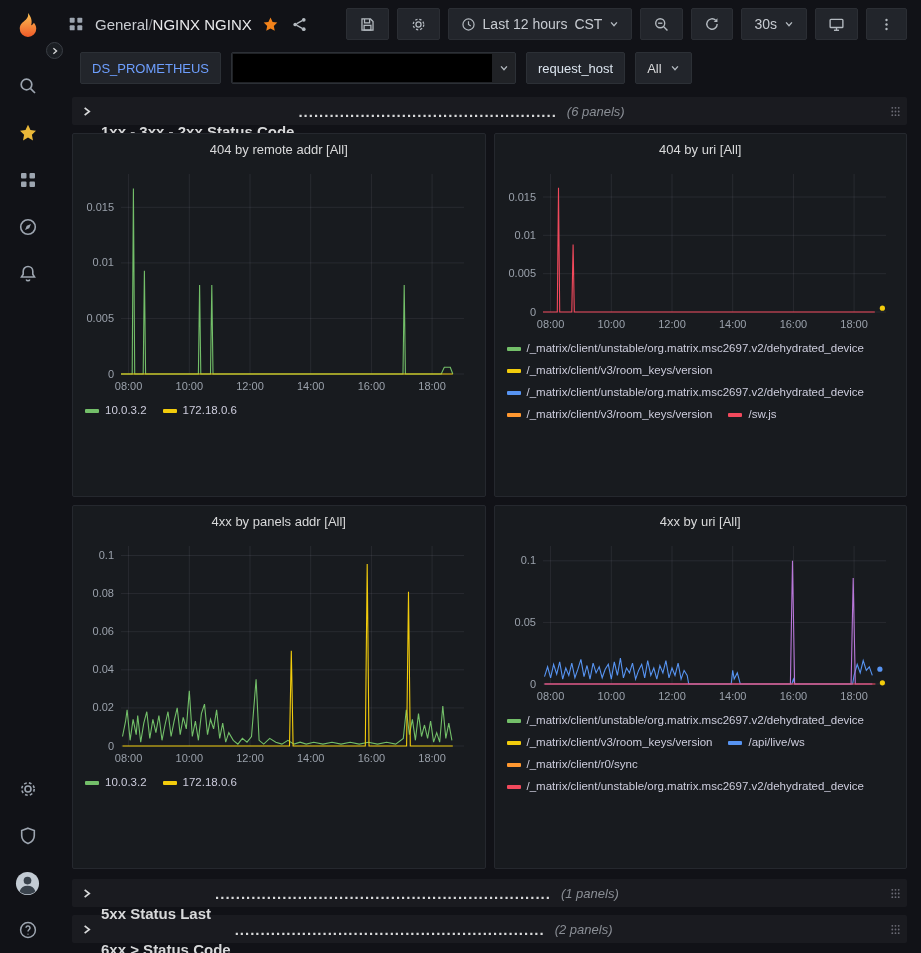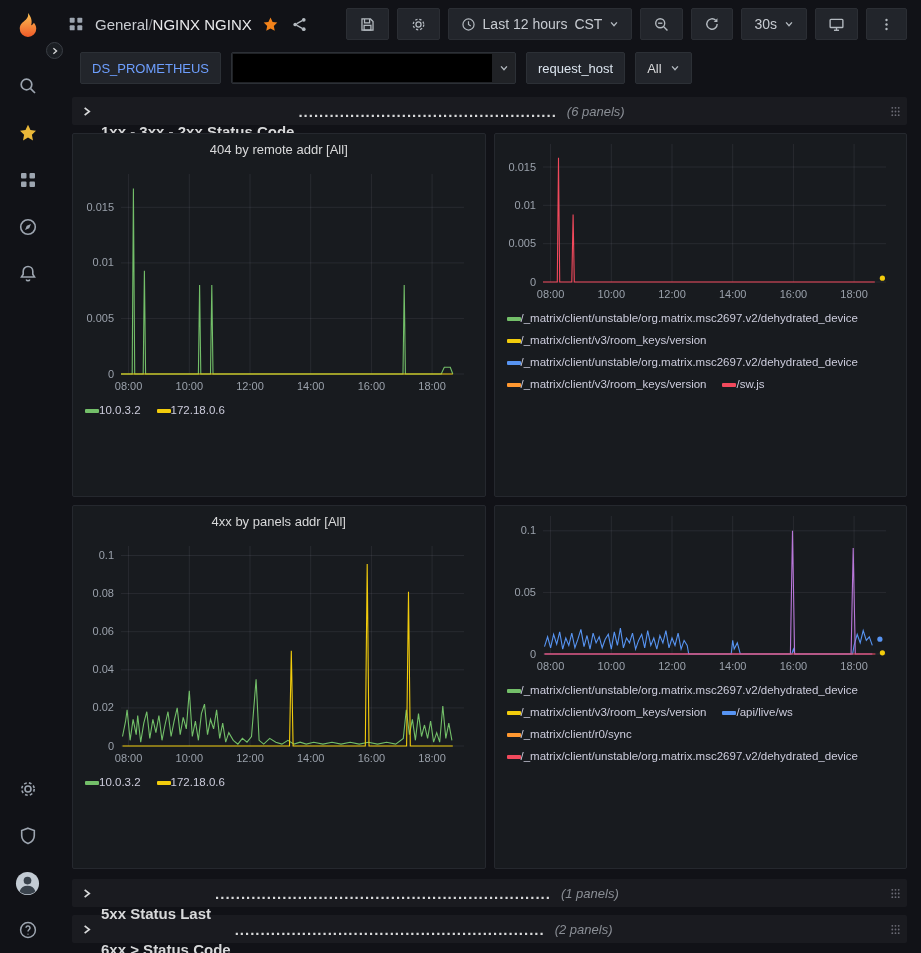--- a/index.html
+++ b/index.html
@@ -47,21 +47,21 @@
 
   .grid2 { display:grid; grid-template-columns:1fr 1fr; gap:8px; margin-bottom:10px; }
   .panel { background:#181b1f; border:1px solid #25282e; border-radius:2px; height:364px; display:flex; flex-direction:column; overflow:hidden; }
   .p-head { flex:0 0 30px; display:flex; align-items:center; justify-content:center; font-size:13px; font-weight:500; color:#d8d9da; cursor:pointer; }
   .p-body { flex:1; min-height:0; padding:0 8px; display:flex; flex-direction:column; }
   svg.chart { display:block; cursor:crosshair; }
   svg.chart .grid { stroke:rgba(204,204,220,0.09); stroke-width:1; }
   svg.chart text.tick { fill:#9aa1ab; font-size:11px; font-family:"Liberation Sans", sans-serif; }
   .legend { display:flex; flex-wrap:wrap; column-gap:16px; row-gap:5px; padding:6px 4px 0 4px; font-size:11.5px; line-height:17px; color:#ccccdc; }
   .legend.multi { overflow:hidden; max-height:92px; align-content:flex-start; }
-  .legend-item { display:inline-flex; align-items:center; cursor:pointer; white-space:nowrap; }
+  .legend-item { display:inline-flex; align-items:center; gap:6px; cursor:pointer; white-space:nowrap; }
   .legend-item i { display:inline-block; width:14px; height:4px; border-radius:1px; flex:none; }
 </style>
 </head>
 <body>
 
 <div class="app">
 
   <aside class="sidebar">
     <div class="logo">
       <svg viewBox="0 0 24 24" width="30" height="30">
@@ -317,20 +317,21 @@
                 </span>
                 <span class="legend-item">
                   <i style="background: rgb(242, 204, 12);"></i>
                   <span>172.18.0.6</span>
                 </span>
               </div>
           </div>
         </section>
 
         <section class="panel">
+          <div class="p-head">404 by uri [All]</div>
           <div class="p-body">
             <svg class="chart" width="395" height="170">
                 <line class="grid" x1="47.6" y1="10" x2="47.6" y2="148"></line>
                 <line class="grid" x1="108.3" y1="10" x2="108.3" y2="148"></line>
                 <line class="grid" x1="169.0" y1="10" x2="169.0" y2="148"></line>
                 <line class="grid" x1="229.7" y1="10" x2="229.7" y2="148"></line>
                 <line class="grid" x1="290.4" y1="10" x2="290.4" y2="148"></line>
                 <line class="grid" x1="351.1" y1="10" x2="351.1" y2="148"></line>
                 <line class="grid" x1="40" y1="148.0" x2="383" y2="148.0"></line>
                 <text class="tick" x="33" y="151.5" text-anchor="end">0</text>
@@ -412,20 +413,21 @@
                 </span>
                 <span class="legend-item">
                   <i style="background: rgb(242, 204, 12);"></i>
                   <span>172.18.0.6</span>
                 </span>
               </div>
           </div>
         </section>
 
         <section class="panel">
+          <div class="p-head">4xx by uri [All]</div>
           <div class="p-body">
             <svg class="chart" width="395" height="170">
                 <line class="grid" x1="47.6" y1="10" x2="47.6" y2="148"></line>
                 <line class="grid" x1="108.3" y1="10" x2="108.3" y2="148"></line>
                 <line class="grid" x1="169.0" y1="10" x2="169.0" y2="148"></line>
                 <line class="grid" x1="229.7" y1="10" x2="229.7" y2="148"></line>
                 <line class="grid" x1="290.4" y1="10" x2="290.4" y2="148"></line>
                 <line class="grid" x1="351.1" y1="10" x2="351.1" y2="148"></line>
                 <line class="grid" x1="40" y1="148.0" x2="383" y2="148.0"></line>
                 <text class="tick" x="33" y="151.5" text-anchor="end">0</text>

